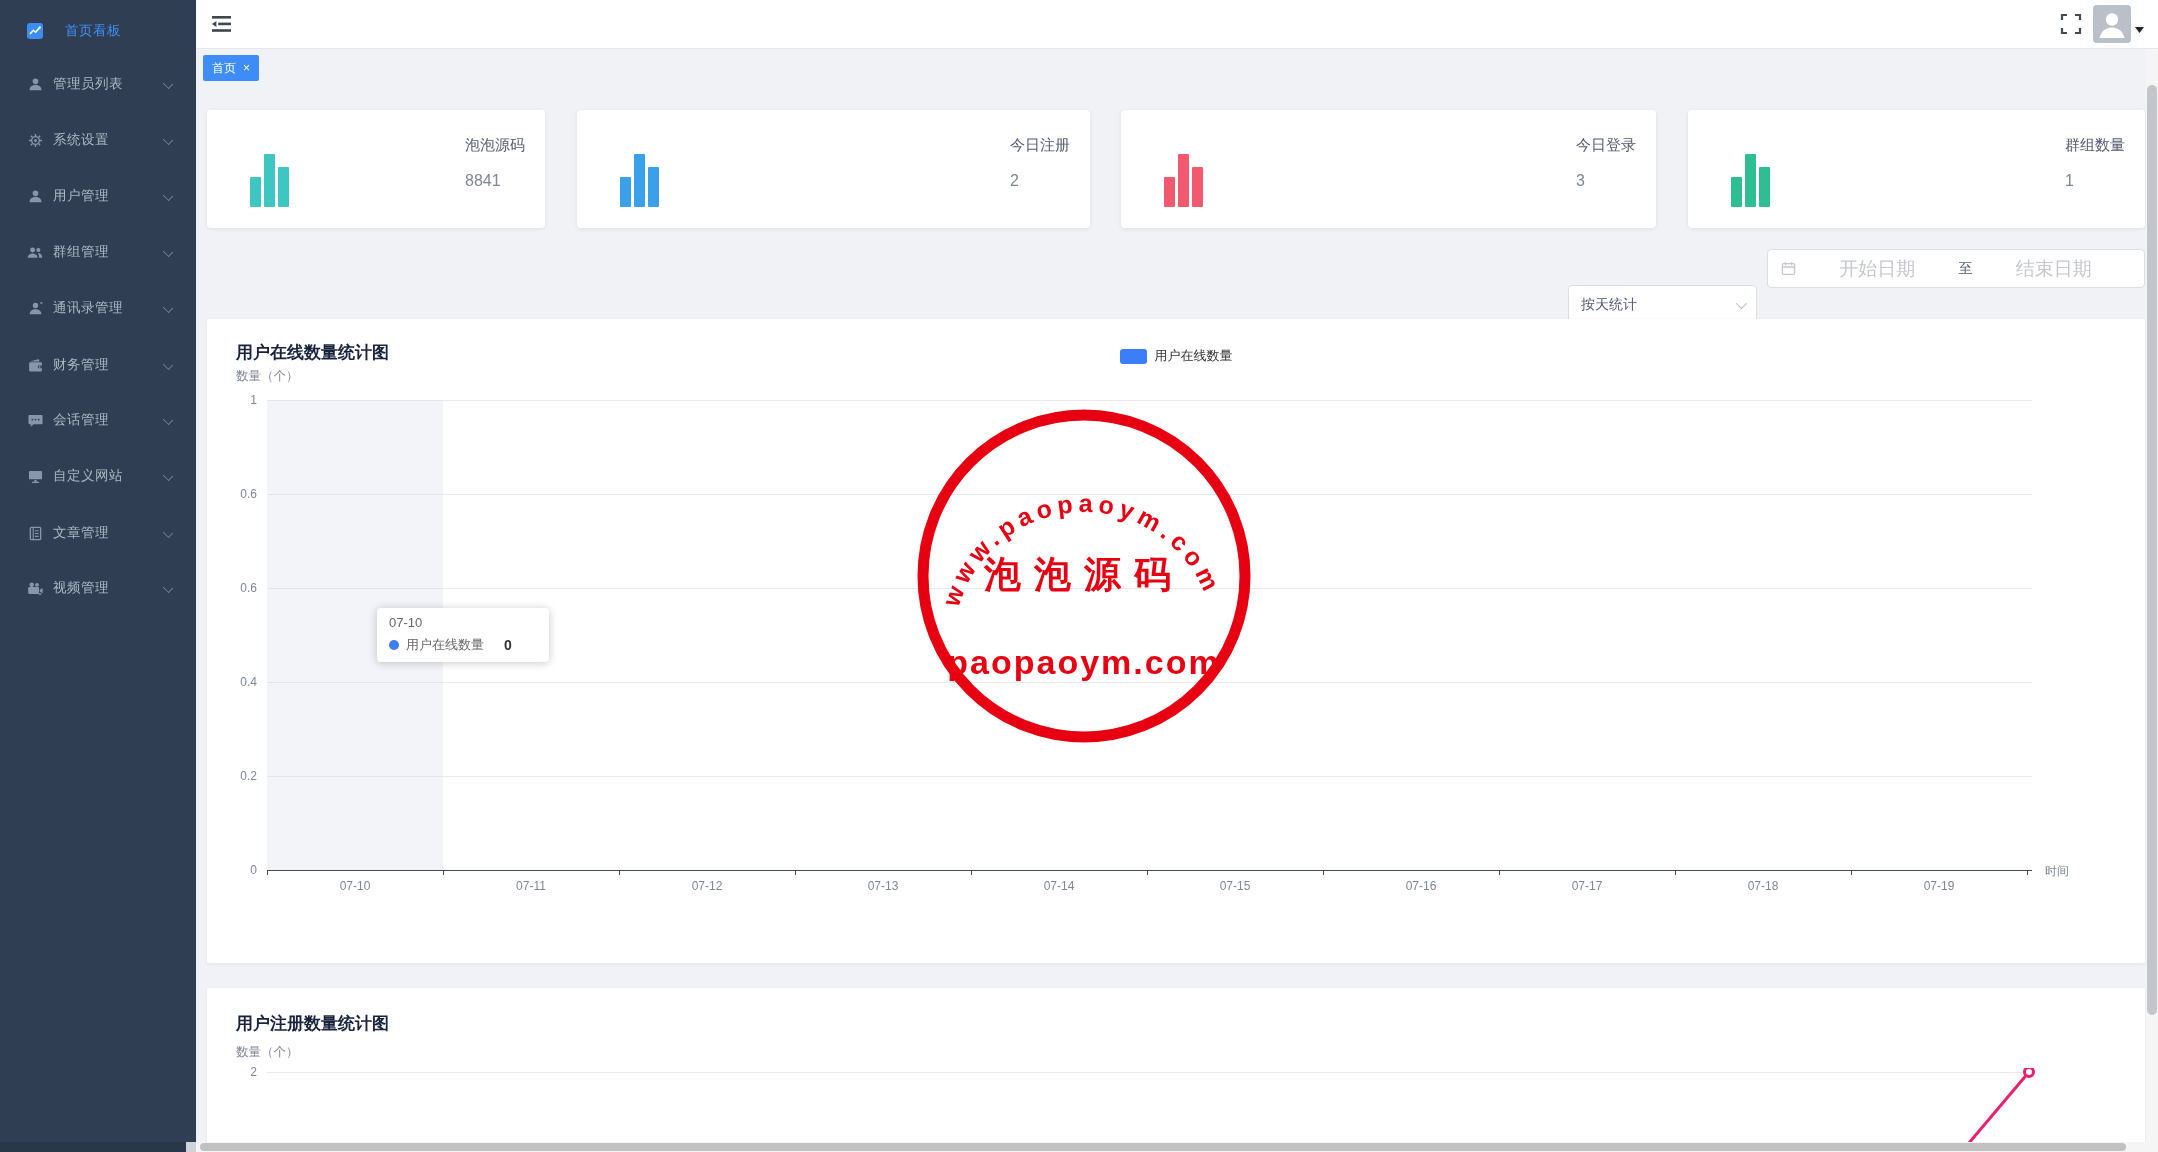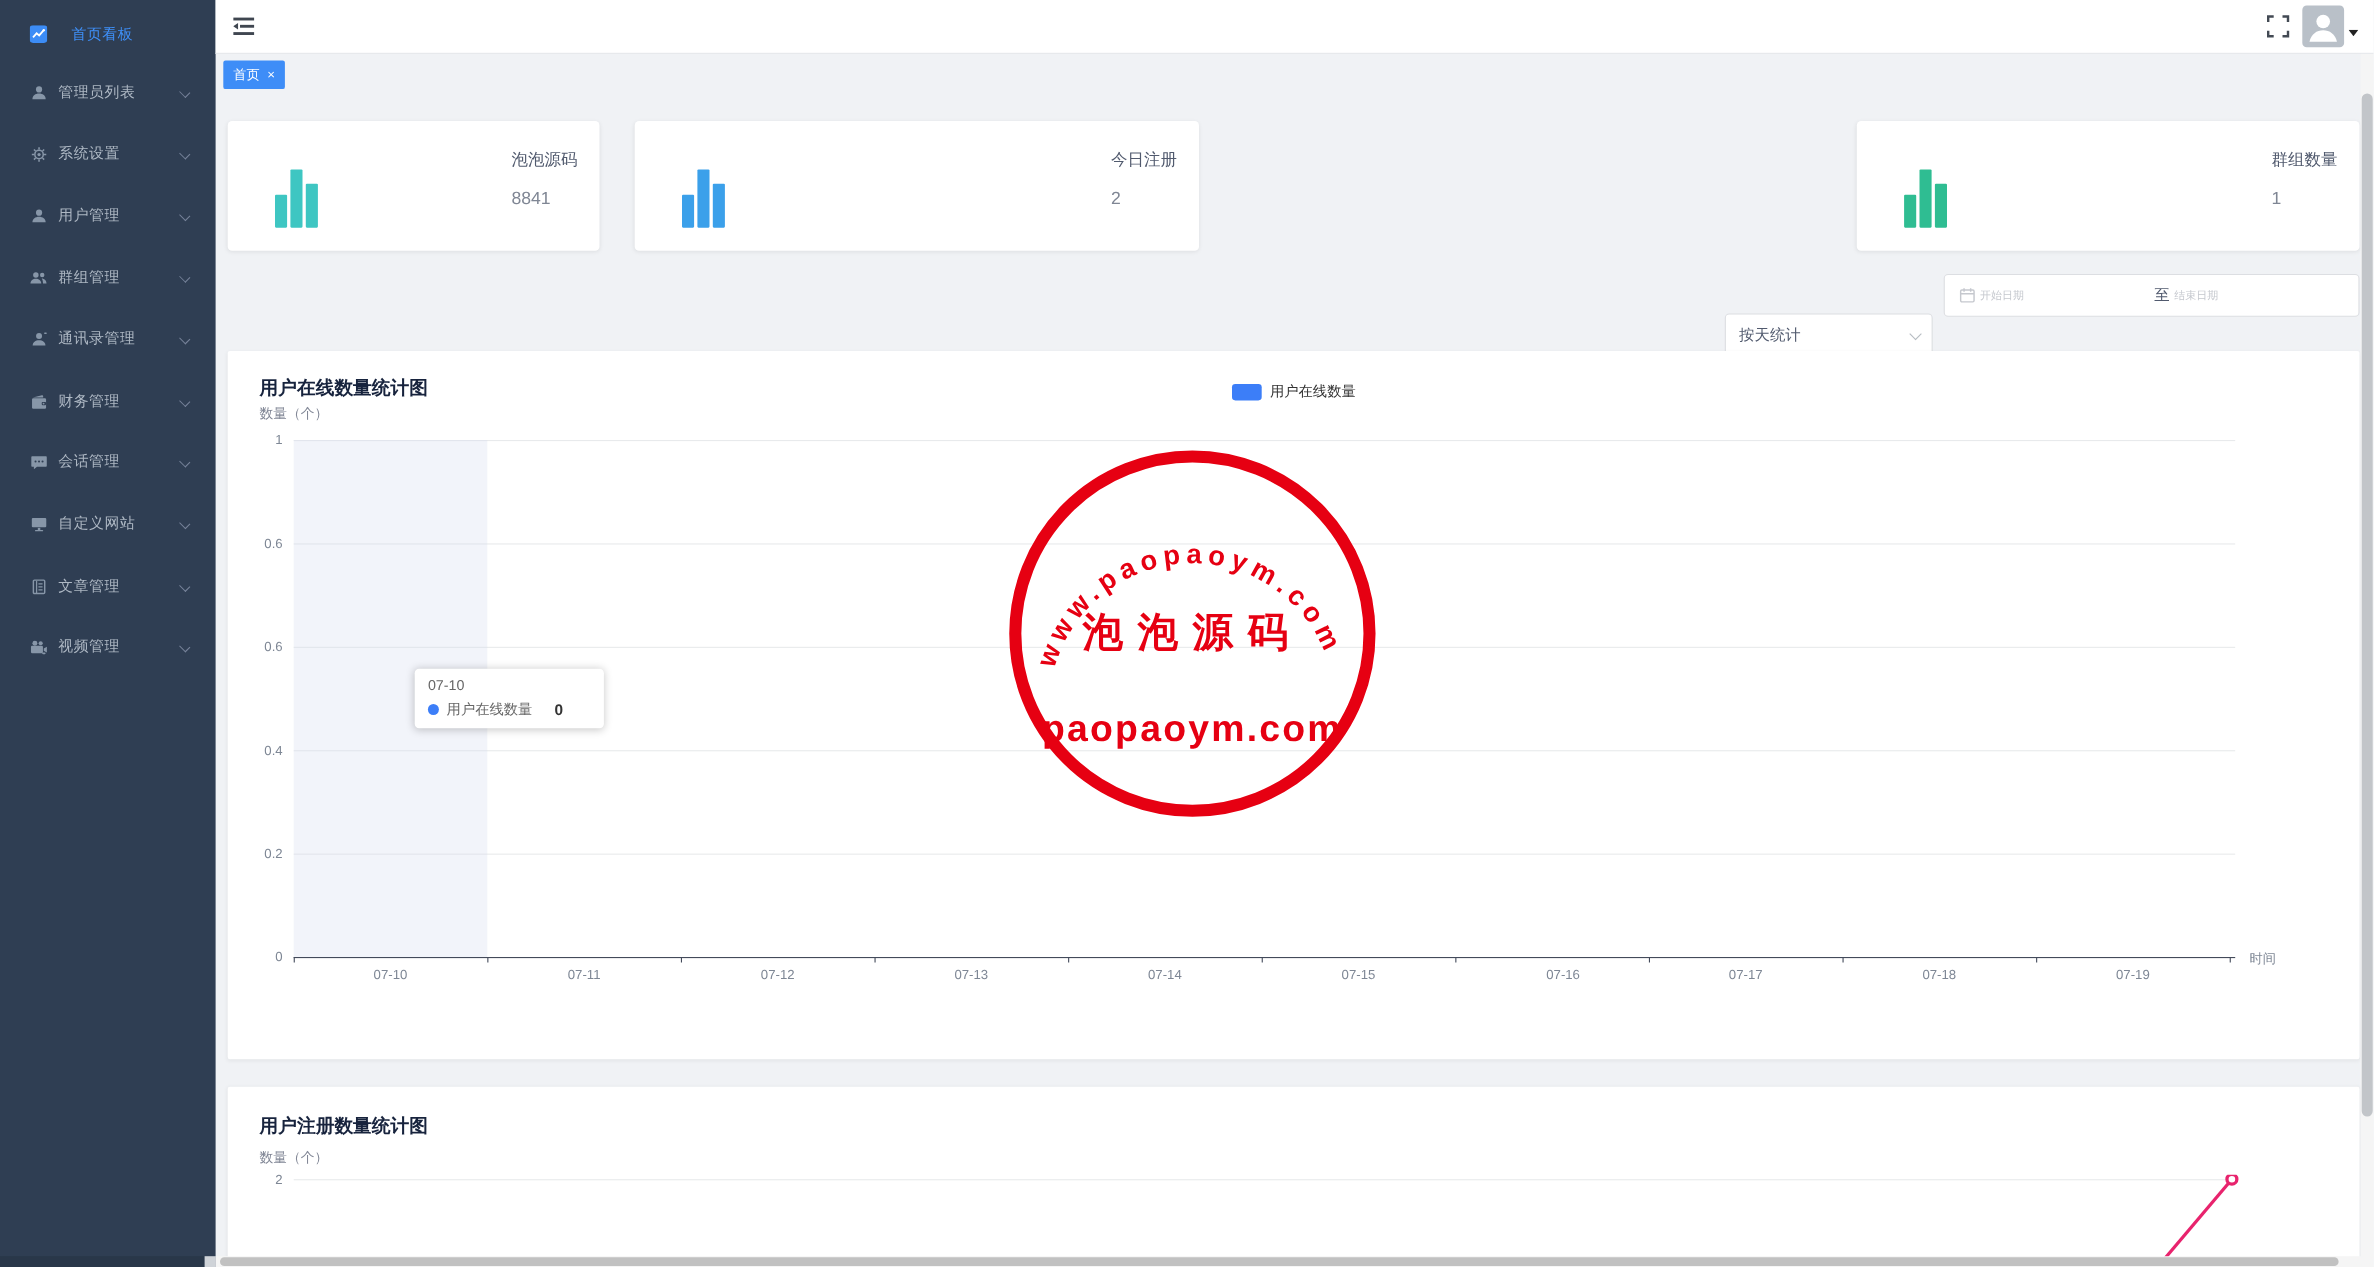--- a/index.html
+++ b/index.html
@@ -29,21 +29,21 @@
   .bars i { display:block; width:11px; border-radius:1px; }
   .card-text { position:absolute; right:20px; top:26px; text-align:left; }
   .card-label { font-size:15px; color:#515a6e; }
   .card-value { font-size:16px; color:#7f8694; margin-top:17px; }
 
   
   .select-box { position:absolute; left:1568px; top:249px; width:189px; height:39px; background:#fff; border:1px solid #dcdee2; border-radius:4px; display:flex; align-items:center; padding:0 12px; cursor:pointer;margin-top:36px; }
   .select-box .sel-text { font-size:14px; color:#515a6e; flex:1; }
   .sel-caret { width:8px; height:8px; border-right:1.5px solid #b6bcc2; border-bottom:1.5px solid #b6bcc2; transform:rotate(45deg) translateY(-2px); }
   .date-box { position:absolute; left:1767px; top:249px; width:378px; height:39px; background:#fff; border:1px solid #dcdee2; border-radius:4px; display:flex; align-items:center; padding:0 13px; cursor:text; }
-  .date-box .ph { font-size:10px; color:#c5c8ce; flex:1; text-align:left; }
+  .date-box .ph { font-size:19px; color:#c5c8ce; flex:1; text-align:center; }
   .date-box .zhi { font-size:14px; color:#515a6e; padding:0 4px; }
 
   
   .chart-card { position:absolute; left:207px; width:1938px; background:#fff; border-radius:2px; box-shadow:0 1px 4px rgba(0,0,0,.06); overflow:hidden; }
   .chart-title { position:absolute; left:29px; font-size:17px; font-weight:bold; color:#17233d; }
   .legend-row { position:absolute; left:0; width:100%; display:flex; justify-content:center; align-items:center; gap:8px; }
   .legend-swatch { width:27px; height:15px; border-radius:3px; }
   .legend-label { font-size:13px; color:#333; }
   .ylabel { position:absolute; font-size:12.5px; color:#808695; }
   .gridline { position:absolute; height:1px; background:#e8eaec; }
@@ -275,20 +275,31 @@
       <i style="height:30px;background:#3ba0ea"></i>
         <i style="height:53px;background:#3ba0ea"></i>
         <i style="height:40px;background:#3ba0ea"></i>
     </span>
     <span class="card-text">
       <div class="card-label">今日注册</div>
       <div class="card-value">2</div>
     </span>
   </div>
 
+  <div class="card" style="left:1121px;width:535px">
+    <span class="bars">
+      <i style="height:30px;background:#f2596f"></i>
+        <i style="height:53px;background:#f2596f"></i>
+        <i style="height:40px;background:#f2596f"></i>
+    </span>
+    <span class="card-text">
+      <div class="card-label">今日登录</div>
+      <div class="card-value">3</div>
+    </span>
+  </div>
 
   <div class="card" style="left:1688px;width:457px">
     <span class="bars">
       <i style="height:30px;background:#2fbd92"></i>
         <i style="height:53px;background:#2fbd92"></i>
         <i style="height:40px;background:#2fbd92"></i>
     </span>
     <span class="card-text">
       <div class="card-label">群组数量</div>
       <div class="card-value">1</div>

